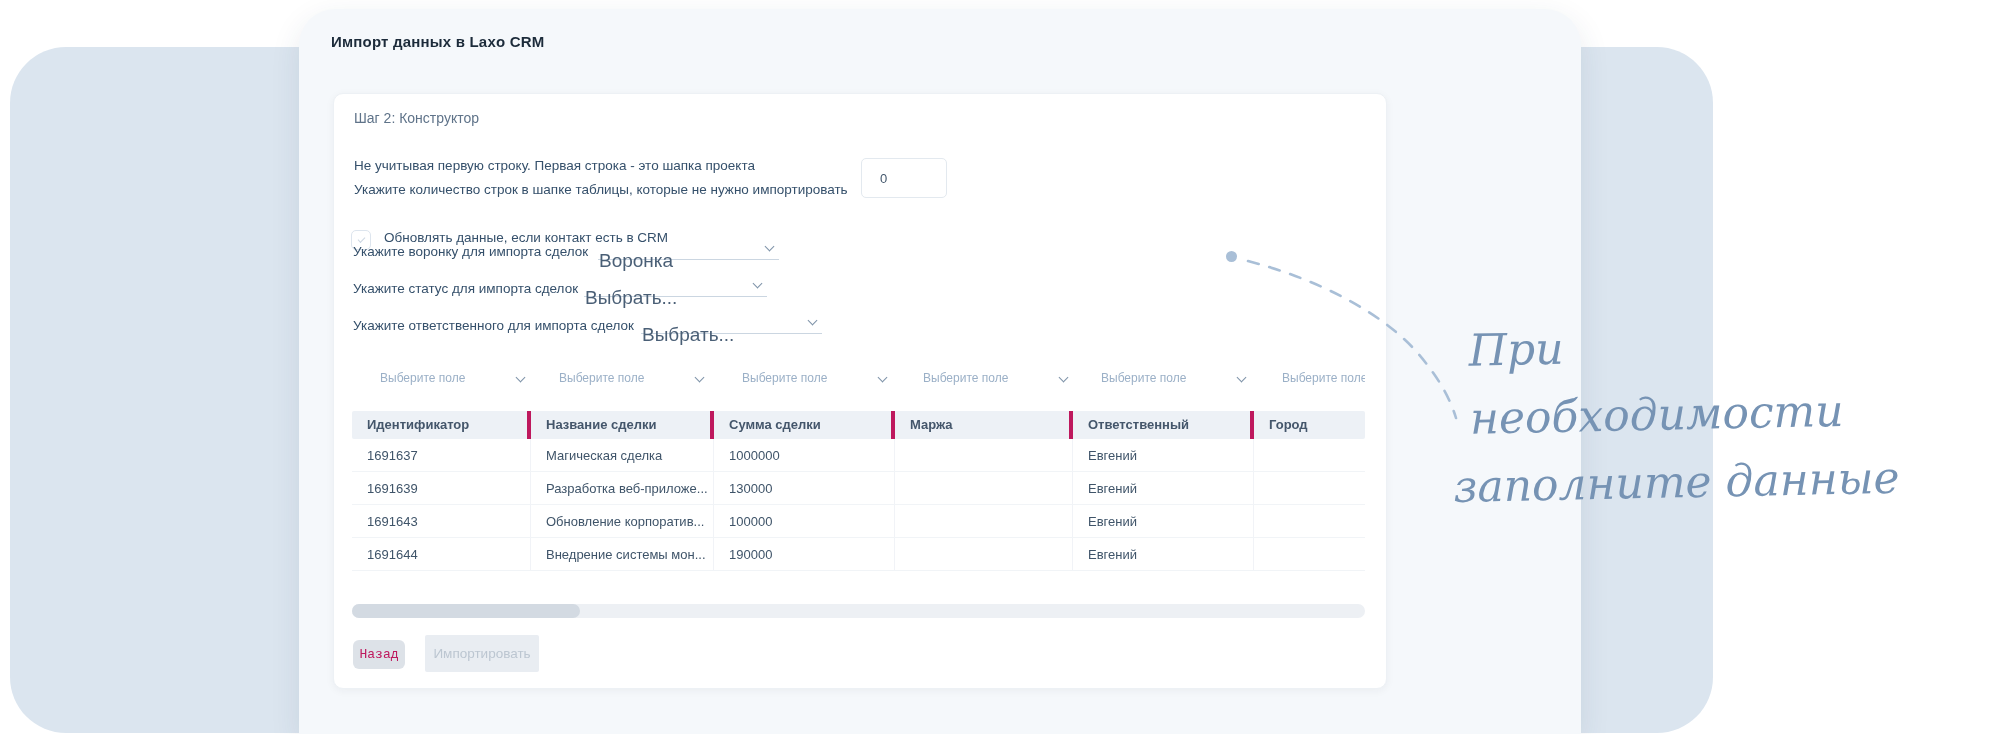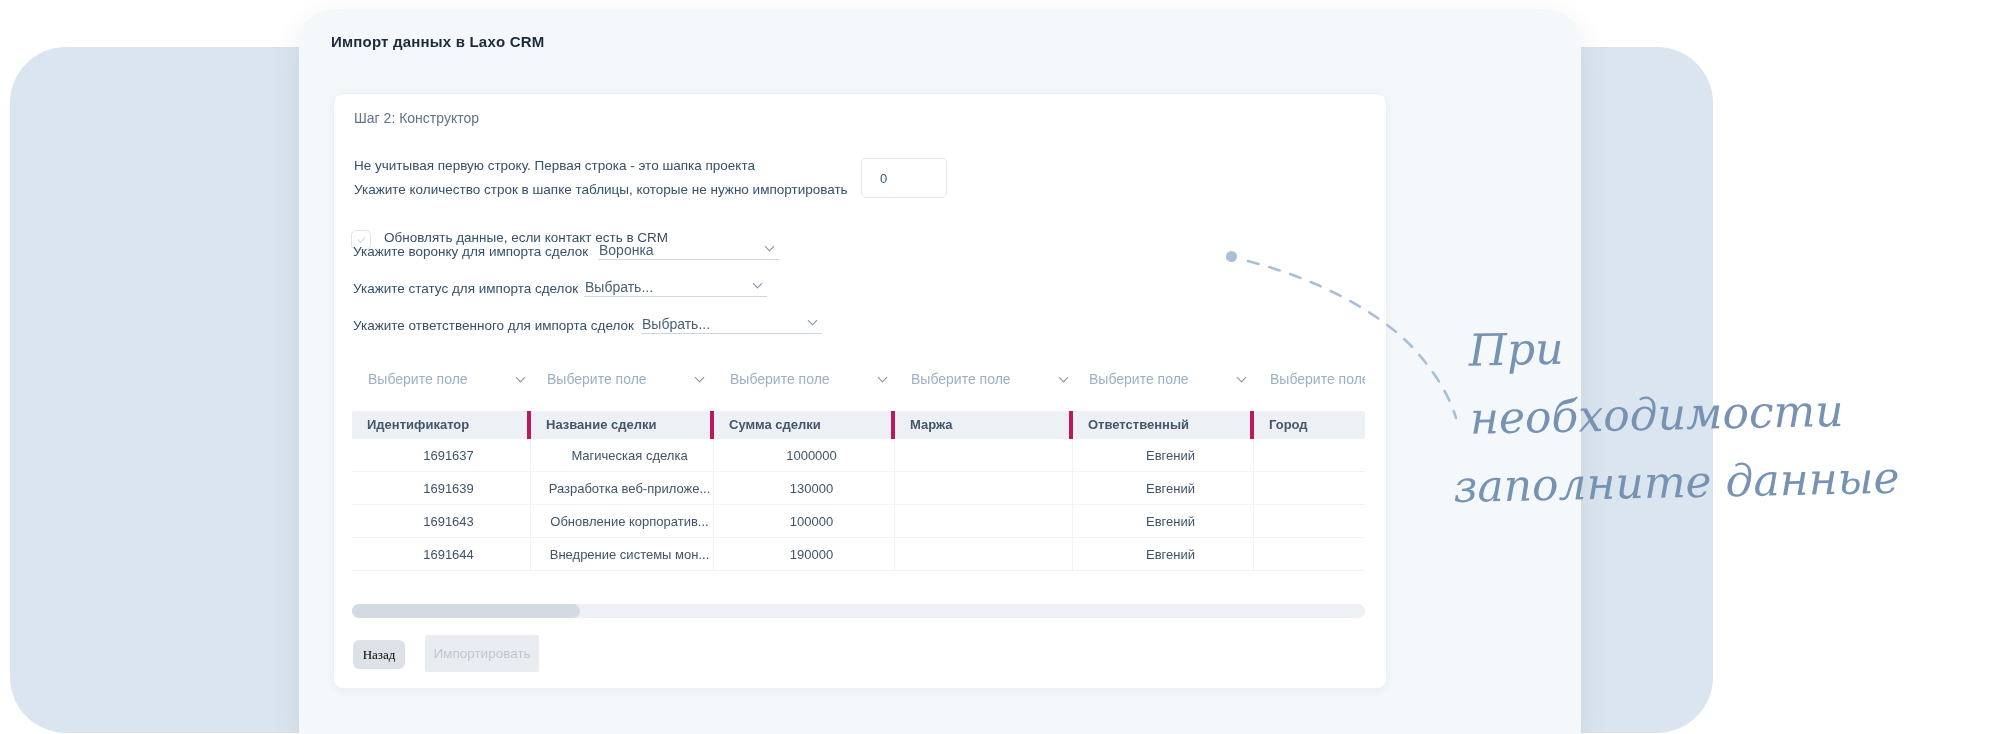--- a/index.html
+++ b/index.html
@@ -33,52 +33,52 @@
 
   .checkbox-row { position:absolute; left:17px; top:115px; display:flex; align-items:flex-start;margin-top:21px; }
   .checkbox { width:20px; height:20px; border:1px solid #dde5ee; border-radius:5px; background:#fff;
     display:flex; align-items:center; justify-content:center; }
   .checkbox .tick { width:7px; height:4px; border-left:1.5px solid #ccd7e3; border-bottom:1.5px solid #ccd7e3;
     transform:rotate(-45deg); margin-top:-2px; }
   .checkbox-label { margin-left:13px; font-size:13.5px; color:#35506b; }
 
   .sel-label { position:absolute; font-size:13.5px; color:#35506b; }
   .sel-box { position:absolute; height:22px; border-bottom:1px solid #cbd6e1; cursor:pointer; }
-  .sel-value { position:absolute; left:1px; top:4px; font-size:14px; color:#4a5f76; }
+  .sel-value { position:absolute; left:1px; top:12px; font-size:19px; color:#4a5f76; }
   .chev { position:absolute; width:7px; height:7px; border-right:1.5px solid #7e93a9;
     border-bottom:1.5px solid #7e93a9; transform:rotate(45deg); }
 
   
   .field-row { position:absolute; left:18px; top:273px; width:1013px; height:26px; overflow:hidden; }
   .field-sel { position:absolute; top:0; height:26px; cursor:pointer; }
-  .field-sel .ph { position:absolute; left:16px; top:4px; font-size:14px; color:#9bb0c7; white-space:nowrap; }
+  .field-sel .ph { position:absolute; left:28px; top:4px; font-size:12px; color:#9bb0c7; white-space:nowrap; }
   .field-sel .chev { left:165px; top:7px; }
 
   
   .tbl { position:absolute; left:18px; top:317px; width:1013px; }
   .trow { display:grid; grid-template-columns:179px 183px 181px 178px 181px 111px; }
   .thead { background:#edf1f6; border-radius:2px; }
   .thead .tcell { height:28px; line-height:28px; font-weight:bold; color:#44566b; font-size:13px;
     border-right:4px solid #be185d; }
   .thead .tcell:last-child { border-right:none; }
   .tbody .tcell { height:33px; line-height:33px; color:#3f5469; font-size:13px;
-    border-right:1px solid #f1f3f7; border-bottom:1px solid #f1f4f7;text-align:center; }
+    border-right:1px solid #f1f3f7; border-bottom:1px solid #f1f4f7; }
   .tbody .tcell:last-child { border-right:none; }
   .tcell { padding-left:15px; white-space:nowrap; overflow:hidden; }
 
   
   .hscroll { position:absolute; left:18px; top:510px; width:1013px; height:14px;
     background:#edf0f4; border-radius:7px; }
   .hscroll .thumb { position:absolute; left:0; top:0; width:228px; height:14px;
     background:#d3dae2; border-radius:7px; }
 
   
   .btn-back { position:absolute; left:19px; top:546px; width:52px; height:29px;
-    background:#dde2e8; border:none; border-radius:6px; font-size:13px; color:#000000;
-    font-family:Liberation Serif, serif; cursor:pointer; }
+    background:#dde2e8; border:none; border-radius:6px; font-size:13px; color:#be185d;
+    font-family:Liberation Mono, monospace; cursor:pointer; }
   .btn-import { position:absolute; left:91px; top:541px; width:114px; height:37px;
     background:#e9edf2; border:none; border-radius:2px; font-size:13.5px; color:#bcc6d1;
     font-family:"Liberation Sans", sans-serif;text-align:center; }
 
   
   .anno-dot { position:absolute; left:1226px; top:251px; width:11px; height:11px;
     border-radius:50%; background:#a9bfd7; }
   .anno-svg { position:absolute; left:0; top:0; width:2000px; height:734px; pointer-events:none; }
   .anno-text { position:absolute; left:1452px; top:312px; width:480px;
     font-family:"DejaVu Serif", serif; font-style:italic; font-size:44px; line-height:68px;

